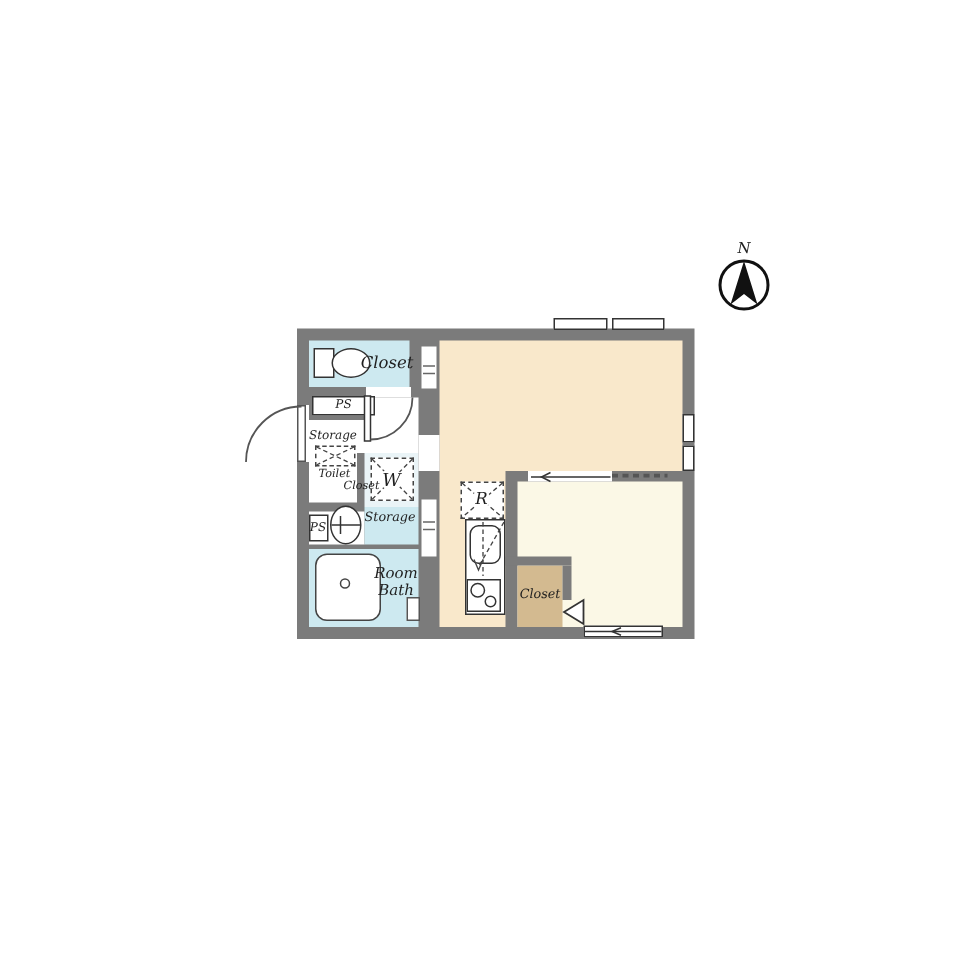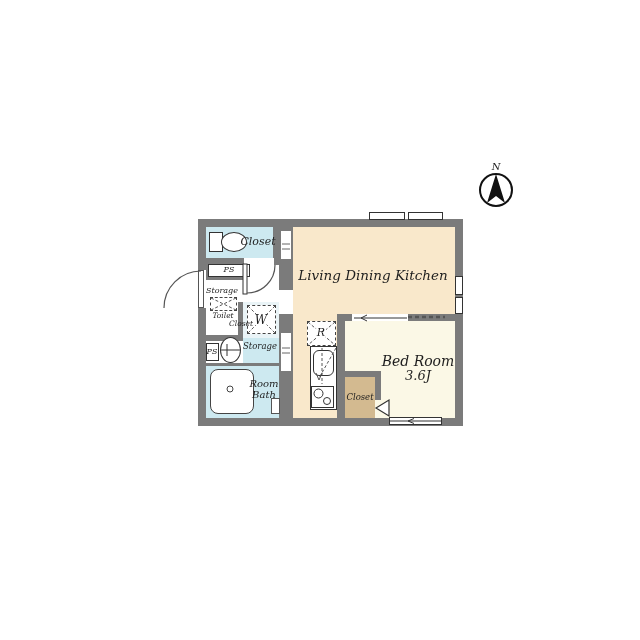--- a/index.html
+++ b/index.html
@@ -151,21 +151,16 @@
     <span style="display:block;">Bath</span>
   </div>
 
   <div class="label" style="left:321px;top:333px;font-size:11px;">
     <span class="letter">R</span>
   </div>
 
   <div class="label" style="left:360px;top:397px;font-size:8.5px;">Closet</div>
 
   <div class="label" style="left:373px;top:275px;font-size:13.5px;">
-    <span style="display:block;">Living Dining Kitchen</span>
   </div>
 
-  <div class="label" style="left:418px;top:368px;font-size:14px;">
-    <span style="display:block;">Bed Room</span>
-    <span style="display:block;font-size:13px;">3.6J</span>
-  </div>
 
 </div>
 
 </body></html>

